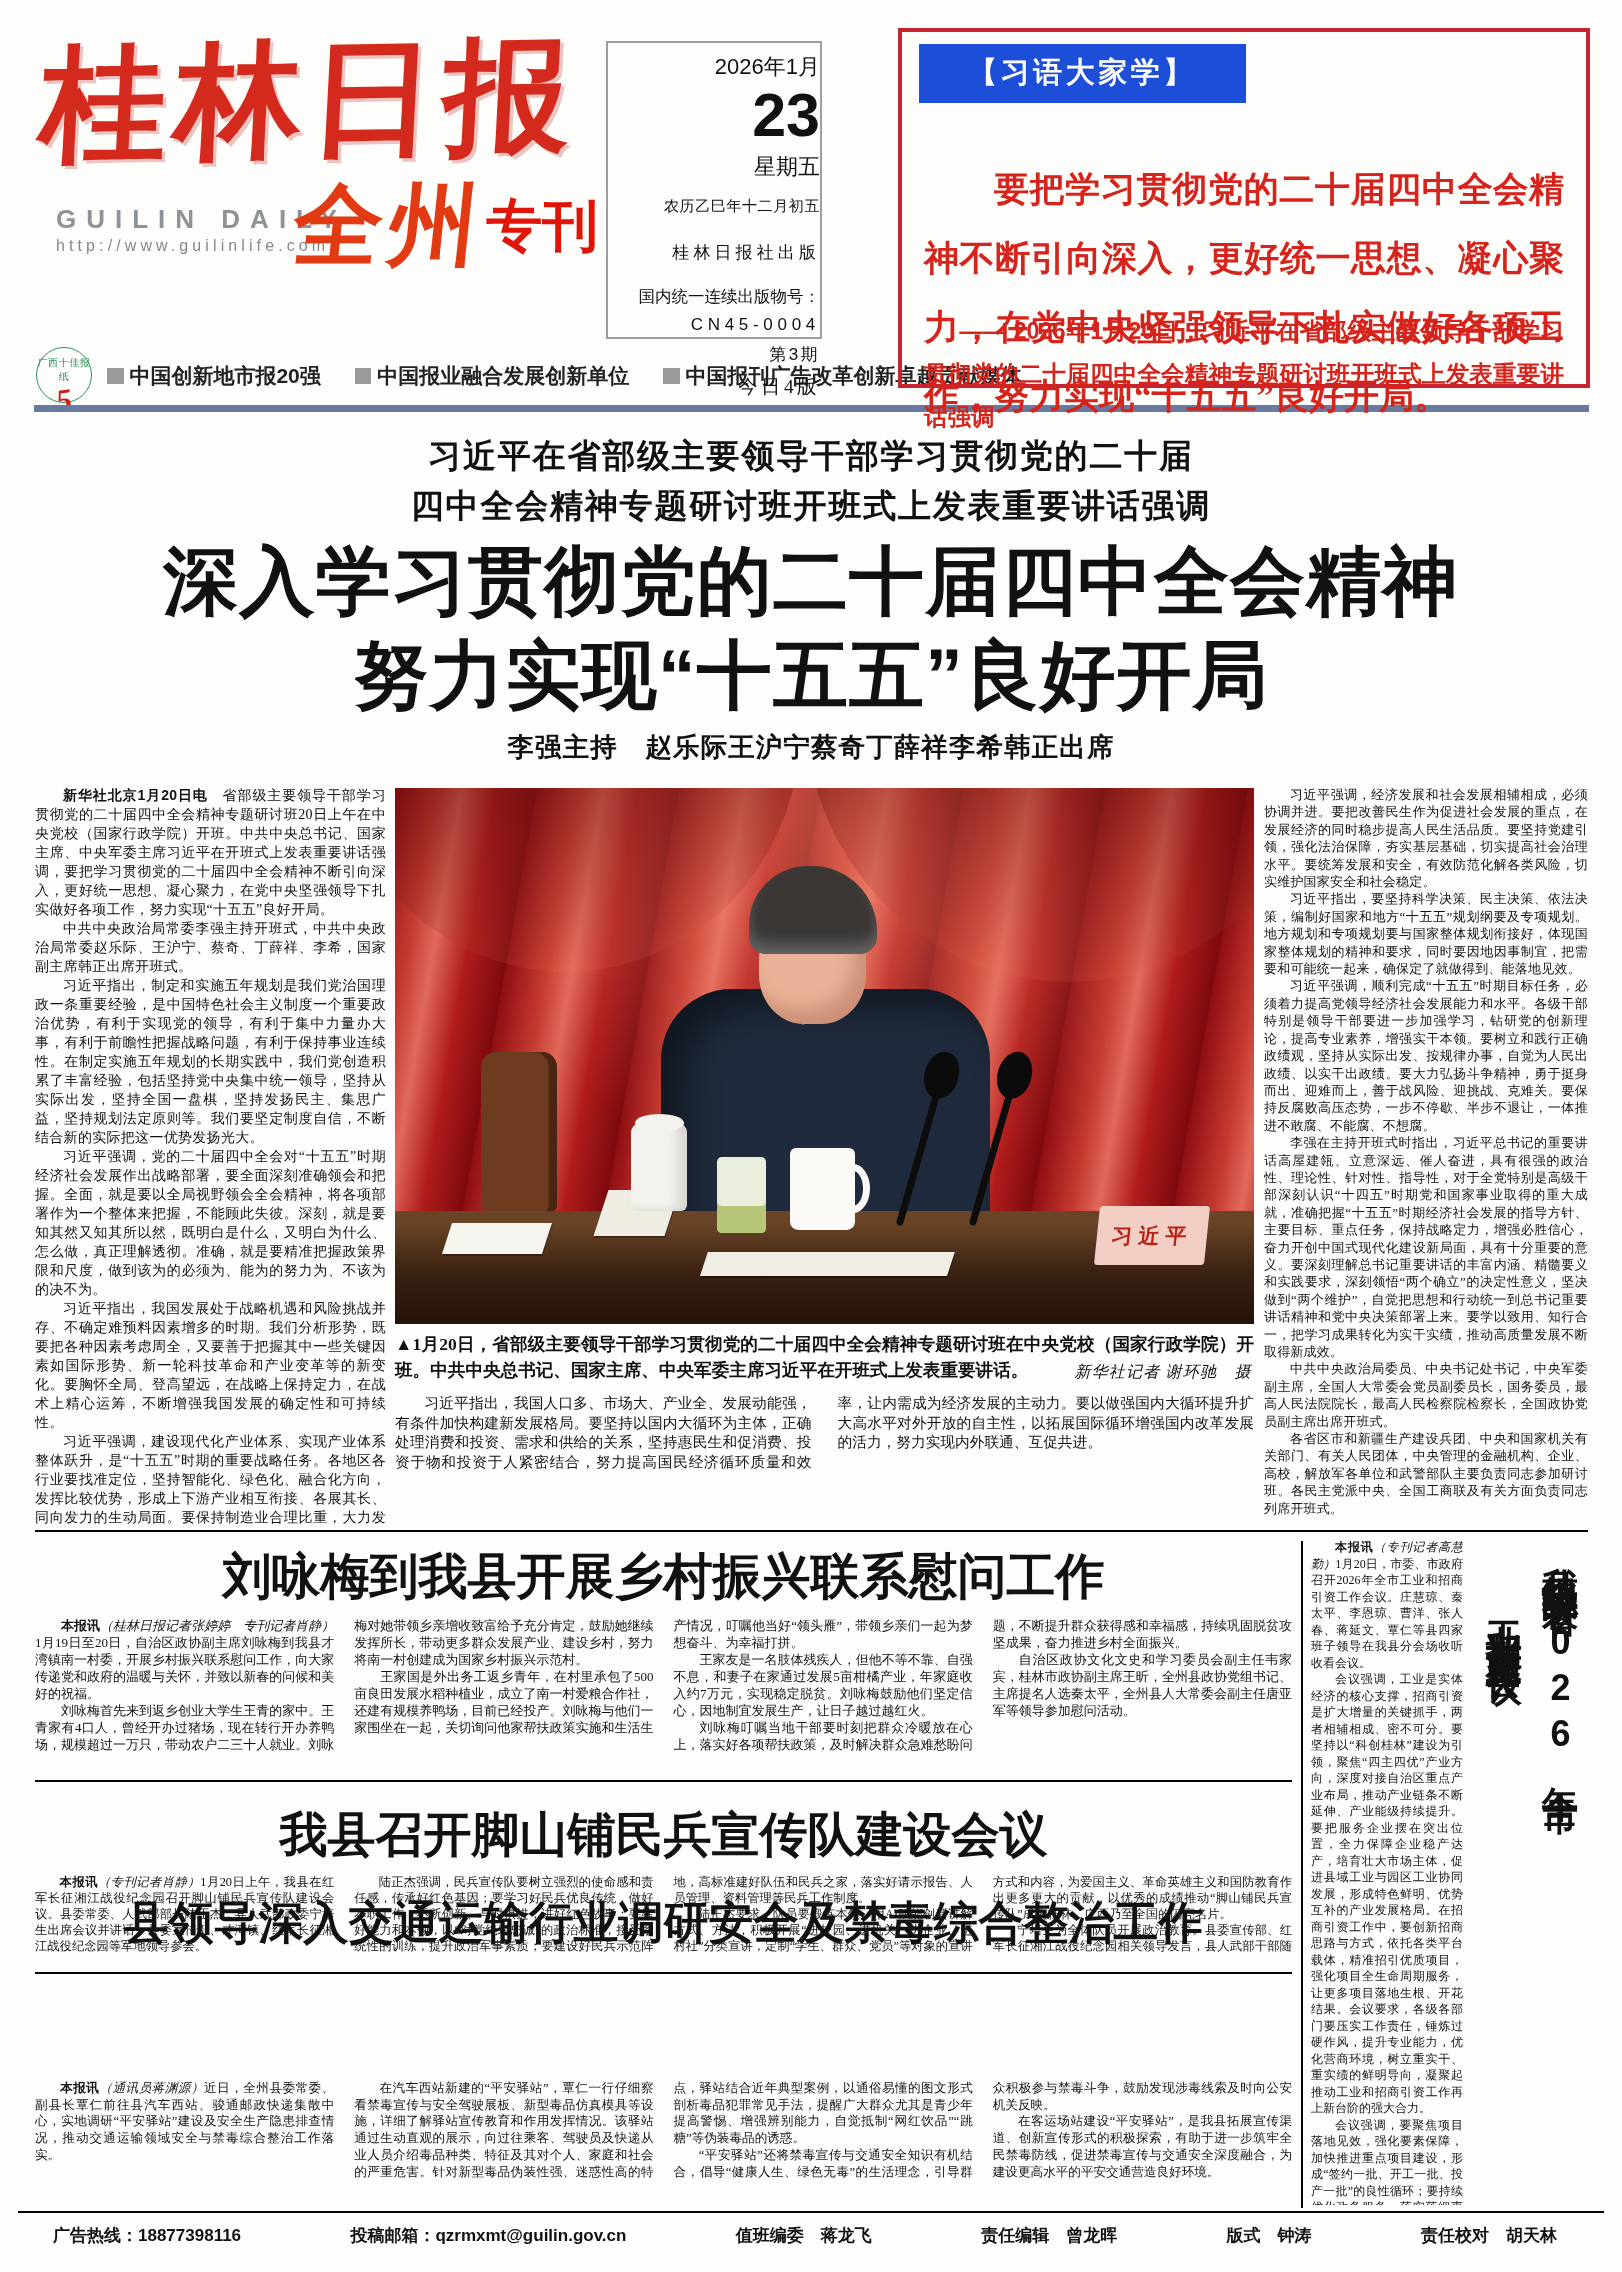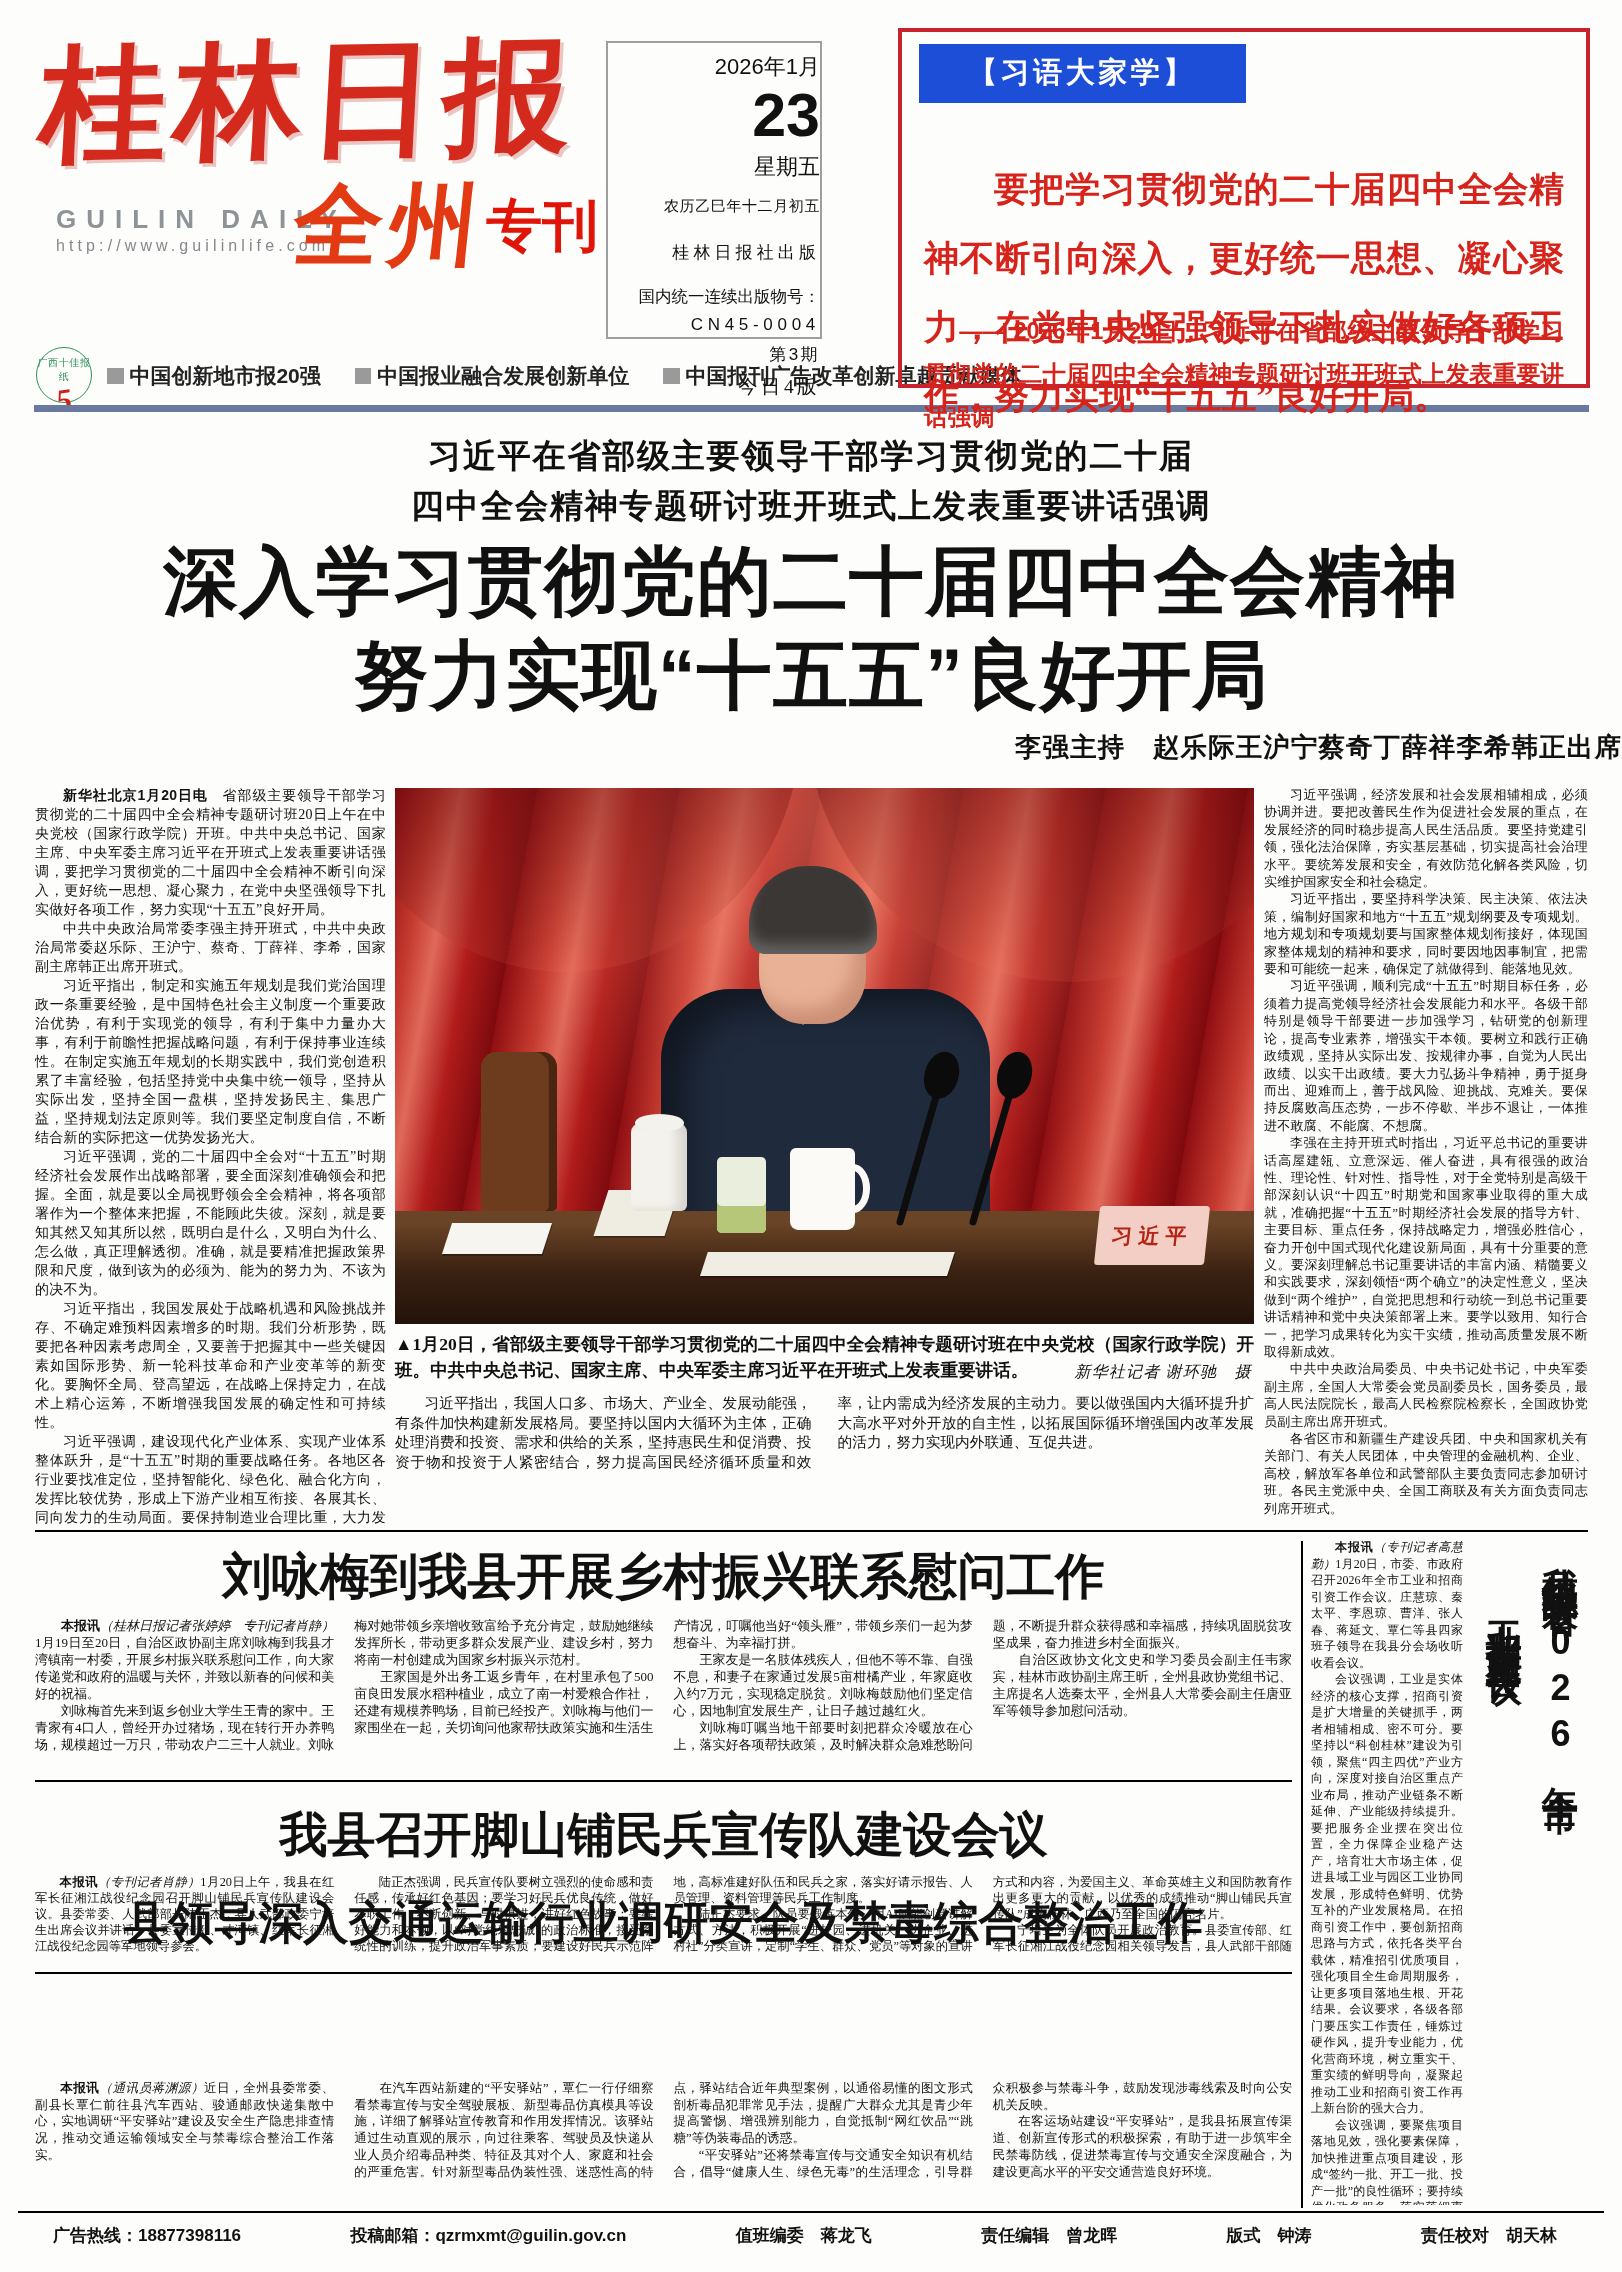--- a/index.html
+++ b/index.html
@@ -54,21 +54,21 @@
       font-family:"Liberation Serif",serif;}
   .qattr{position:absolute;left:22px;right:22px;top:254px;color:#d6231b;font-weight:bold;
       font-size:23.5px;line-height:43px;text-indent:1.5em;text-align:justify;
       font-family:"Liberation Sans",sans-serif;}
 
   
   .kicker{left:0;width:1622px;text-align:center;font-weight:bold;font-size:33px;letter-spacing:1.8px;
       font-family:"Liberation Sans",sans-serif;}
   .mainhead{left:0;width:1622px;text-align:center;font-weight:900;font-size:75px;letter-spacing:1.2px;
       font-family:"Liberation Sans",sans-serif;white-space:nowrap;}
-  .leadby{left:0;width:1622px;text-align:right;font-weight:bold;font-size:26.4px;letter-spacing:1.2px;
+  .leadby{left:0;width:1622px;text-align:center;font-weight:bold;font-size:26.4px;letter-spacing:1.2px;
       font-family:"Liberation Sans",sans-serif;}
 
   
   .bodycol p{margin:0;text-indent:2em;text-align:justify;}
   .col-left{left:35px;top:786px;width:351px;height:741px;overflow:hidden;
       font-size:14px;line-height:19px;letter-spacing:0.3px;}
   .col-right{left:1264px;top:786px;width:324px;height:741px;overflow:hidden;
       font-size:13px;line-height:17.4px;letter-spacing:0.2px;}
   .col-center{left:395px;top:1394px;width:859px;height:134px;overflow:hidden;
       column-count:2;column-gap:26px;font-size:14.7px;line-height:19.7px;}

